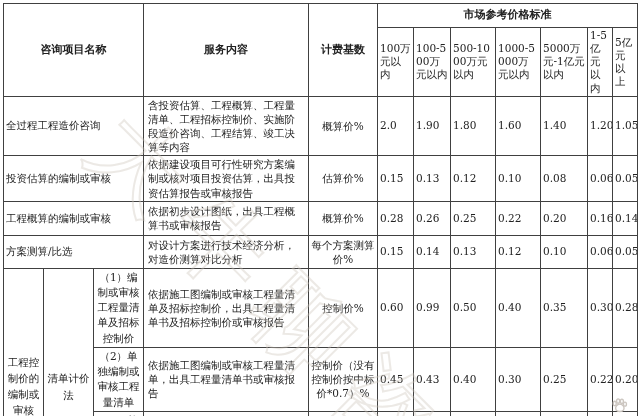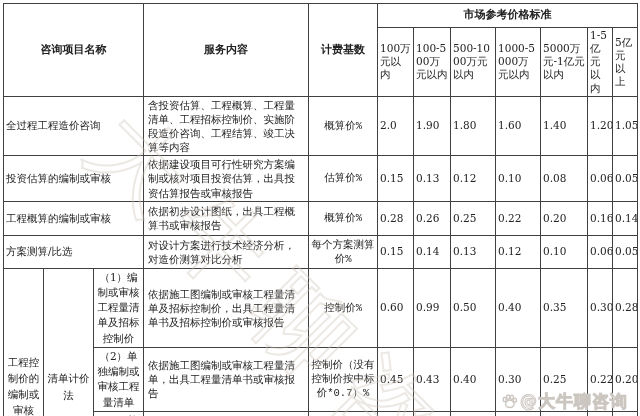--- a/index.html
+++ b/index.html
@@ -21,21 +21,21 @@
     overflow:hidden;
     background:transparent;
   }
   .fee-table th{font-weight:bold;font-size:11px;text-align:center;}
   th.tier{
     font-weight:normal;font-size:10.5px;text-align:left;
     word-break:break-all;padding:1px 2px;line-height:1.25;
   }
   td.name-cell{word-break:break-all;}
   td.service-cell{text-align:left;padding:1px 4px;word-break:break-all;line-height:1.35;}
-  td.basis-cell{text-align:center;word-break:break-all;line-height:1.35;font-family:Liberation Mono, monospace;}
+  td.basis-cell{text-align:center;word-break:break-all;line-height:1.35;}
   td.value-cell{text-align:left;}
   td.group-cell{text-align:center;word-break:break-all;line-height:1.5;}
   td.method-cell{text-align:center;word-break:break-all;line-height:1.6;}
   td.sublabel-cell{text-align:center;word-break:break-all;padding:1px 3px;line-height:1.45;}
 
   .corner-watermark{
     position:absolute;right:12px;bottom:3px;
     display:flex;align-items:center;gap:2px;
     font-family:"DejaVu Sans","Liberation Sans",sans-serif;
     font-size:17px;font-weight:bold;letter-spacing:1px;
@@ -185,14 +185,13 @@
     <svg width="17" height="15" viewBox="0 0 24 22">
       <g fill="none" stroke="#ccc6c0" stroke-width="2">
         <ellipse cx="5" cy="8" rx="2.2" ry="3.2"></ellipse>
         <ellipse cx="10" cy="4.5" rx="2.2" ry="3.2"></ellipse>
         <ellipse cx="15.5" cy="4.8" rx="2.2" ry="3.2"></ellipse>
         <ellipse cx="20" cy="9" rx="2.2" ry="3"></ellipse>
         <path d="M12.5 9 C8 9 4.8 14 7 17.5 C9 20.5 16 20.5 18 17.5 C20.2 14 17 9 12.5 9 Z"></path>
       </g>
     </svg>
   </span>
-  <span>@大牛聊咨询</span>
 </div>
 
 </body></html>

